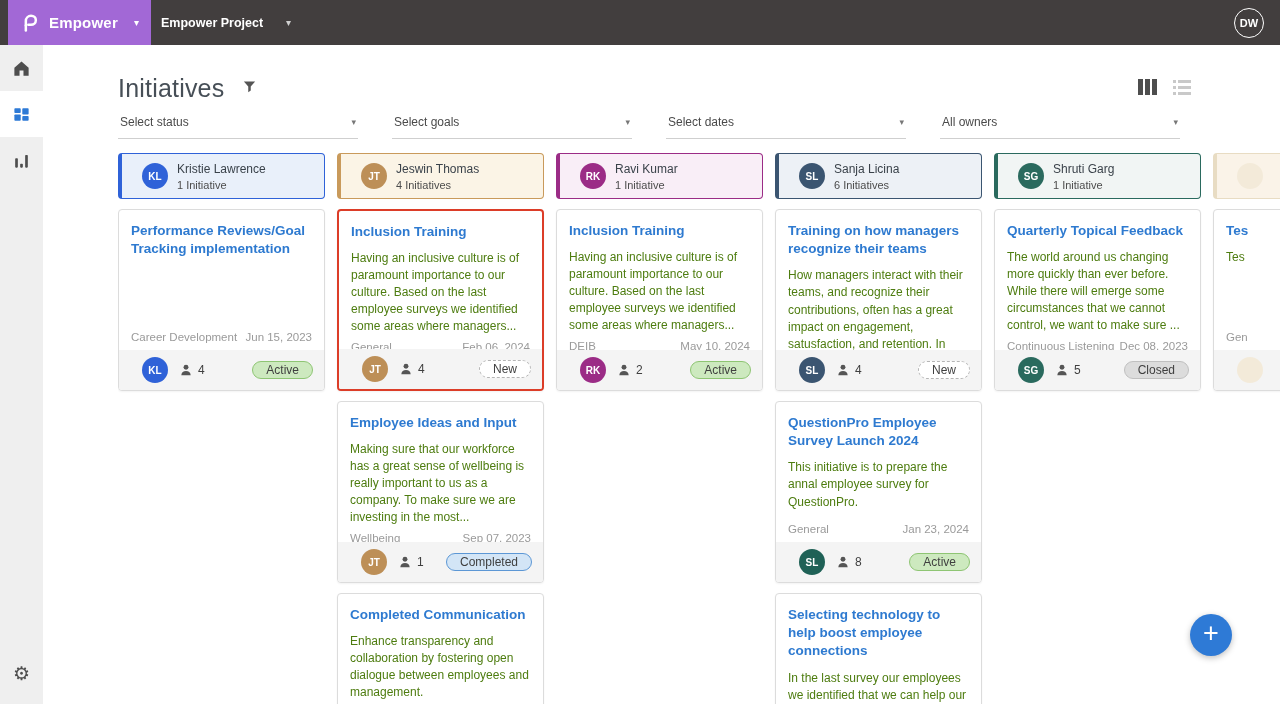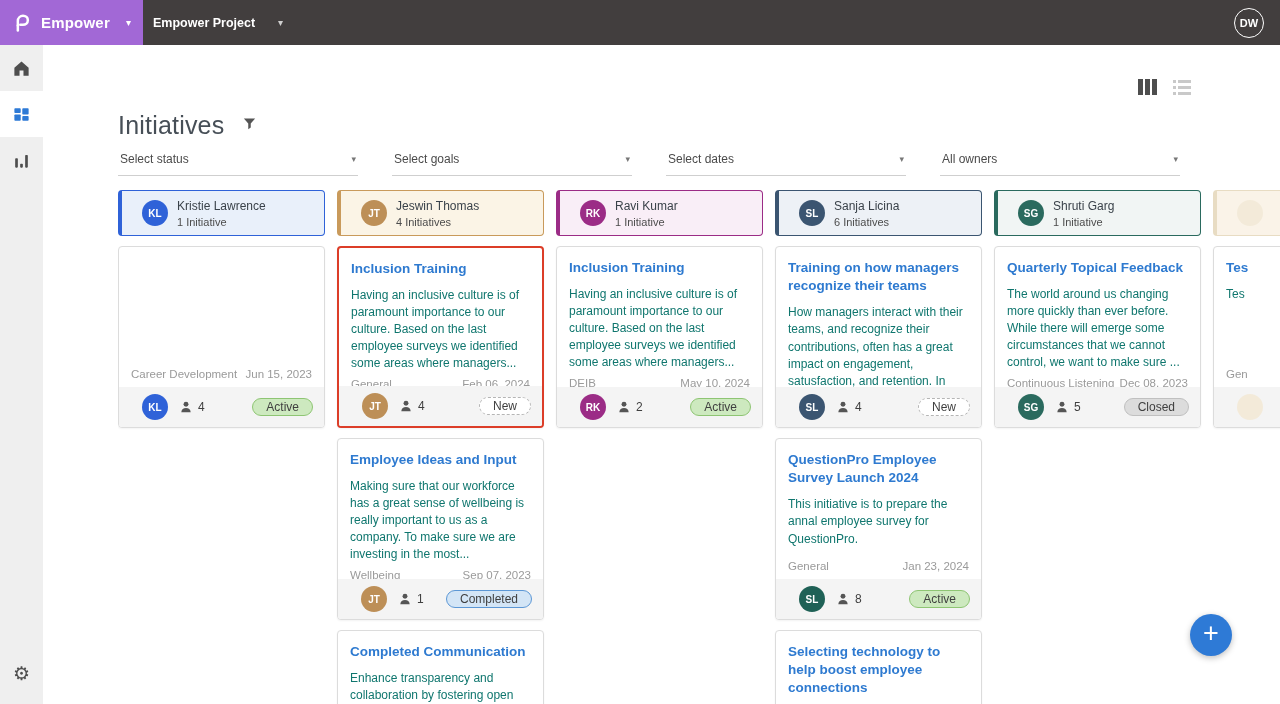--- a/index.html
+++ b/index.html
@@ -1,20 +1,20 @@
 <!DOCTYPE html>
 <html><head>
 <meta charset="utf-8">
 <style>
   * { box-sizing: border-box; margin: 0; padding: 0; }
   html,body { width:1280px; height:704px; overflow:hidden; background:#fff;
     font-family:"Liberation Sans", sans-serif; }
 
   
-  .topbar { height:45px; background:#423e3e; display:flex; align-items:center; color:#fff; }
+  .topbar { height:45px; background:#423e3e; display:flex; align-items:center; color:#fff;padding-left:8px; }
   .brand-block { width:143px; height:45px; background:#a268d6; display:flex; align-items:center;
     padding:0 12px; flex-shrink:0; cursor:pointer; }
   .brand-logo { width:20px; height:22px; margin-right:9px; }
   .brand-name { font-size:15px; font-weight:bold; letter-spacing:.2px; }
   .brand-caret { margin-left:auto; font-size:10px; }
   .project-select { margin-left:10px; display:flex; align-items:center; cursor:pointer; width:130px; }
   .project-name { font-size:12.5px; font-weight:bold; }
   .project-caret { margin-left:auto; font-size:10px; color:#cfcfcf; }
   .user-avatar { margin-left:auto; margin-right:16px; width:30px; height:30px; border-radius:50%;
     border:1.5px solid #fff; display:flex; align-items:center; justify-content:center;
@@ -24,21 +24,21 @@
   .sidebar { position:fixed; left:0; top:45px; bottom:0; width:43px; background:#efefef;
     display:flex; flex-direction:column; }
   .side-item { width:43px; height:46px; display:flex; align-items:center; justify-content:center; cursor:pointer; }
   .side-item svg { width:19px; height:19px; fill:#4e4e4e; }
   .side-item.active { background:#fff; }
   .side-item.active svg { fill:#2e7ad6; }
   .side-item.bottom { margin-top:auto; margin-bottom:8px; font-size:19px; color:#4e4e4e; }
 
   
   .main { margin-left:43px; padding:28px 0 0 75px; position:relative; }
-  .page-head { display:flex; align-items:center;margin-top:37px; }
+  .page-head { display:flex; align-items:center; }
   .page-title { font-size:25px; line-height:30px; color:#474f57; font-weight:500; letter-spacing:.2px; }
   .funnel { margin-left:18px; cursor:pointer; }
   .view-toggles { position:absolute; top:34px; right:89px; display:flex; gap:16px; align-items:center; }
   .view-toggles span { cursor:pointer; display:flex; }
 
   .filters { display:flex; gap:34px; margin-top:10px; }
   .filter { width:240px; border-bottom:1px solid #cfcfcf; padding:2px 2px 9px 2px;
     display:flex; align-items:center; cursor:pointer; }
   .filter-label { font-size:12px; color:#4a4a4a;text-align:center; }
   .filter-caret { margin-left:auto; font-size:9px; color:#777; }
@@ -53,21 +53,21 @@
   .owner-name { font-size:12px; color:#3a424a; font-weight:500; line-height:17px; }
   .owner-count { font-size:11px; color:#4c4c4c; margin-top:1px; }
 
   .cards { display:flex; flex-direction:column; gap:10px; margin-top:10px; }
   .card { height:182px; background:#fff; border:1px solid #dcdcdc; border-radius:4px;
     display:flex; flex-direction:column; overflow:hidden; cursor:pointer;
     box-shadow:0 1px 2px rgba(0,0,0,.05); }
   .card.selected { border:2px solid #dc3d28; }
   .card-body { padding:12px 12px 7px 12px; flex:1; display:flex; flex-direction:column; min-height:0; }
   .card-title { color:#2e7ad0; font-size:13.5px; font-weight:600; line-height:1.35; }
-  .card-desc { margin-top:9px; font-size:12px; color:#0f766e; line-height:1.42; }
+  .card-desc { margin-top:9px; font-size:12px; color:#4d7c0f; line-height:1.42; }
   .card-meta { margin-top:auto; display:flex; justify-content:space-between; align-items:baseline;
     font-size:11.5px; color:#9a9a9a; padding-top:6px; }
   .card-footer { background:#f4f4f4; padding:7px 11px; display:flex; align-items:center; gap:11px; flex-shrink:0; }
   .members { display:flex; align-items:center; gap:5px; font-size:12px; color:#3f3f3f; }
   .members svg { width:14px; height:14px; fill:#555; }
   .badge { margin-left:auto; border:1px solid; border-radius:13px; padding:1px 13px;
     font-size:12px; color:#3f3f3f; background:#fff; white-space:nowrap; }
 
   
   .fab { position:fixed; right:48px; bottom:48px; width:42px; height:42px; border-radius:50%;
@@ -174,20 +174,21 @@
     <div class="col-header" style="border-color: rgb(47, 98, 216); background: rgb(233, 240, 250);">
       <span class="avatar" style="background: rgb(47, 98, 216);">KL</span>
       <div>
         <div class="owner-name">Kristie Lawrence</div>
         <div class="owner-count">1 Initiative</div>
       </div>
     </div>
     <div class="cards">
   <div class="card">
     <div class="card-body">
+      <div class="card-title">Performance Reviews/Goal Tracking implementation</div>
       <div class="card-meta">
         <span>Career Development</span>
         <span>Jun 15, 2023</span>
       </div>
     </div>
     <div class="card-footer">
       <span class="avatar" style="background: rgb(47, 98, 216);">KL</span>
       <span class="members">
         <svg viewBox="0 0 24 24">
           <circle cx="12" cy="7.2" r="4.2"></circle>

